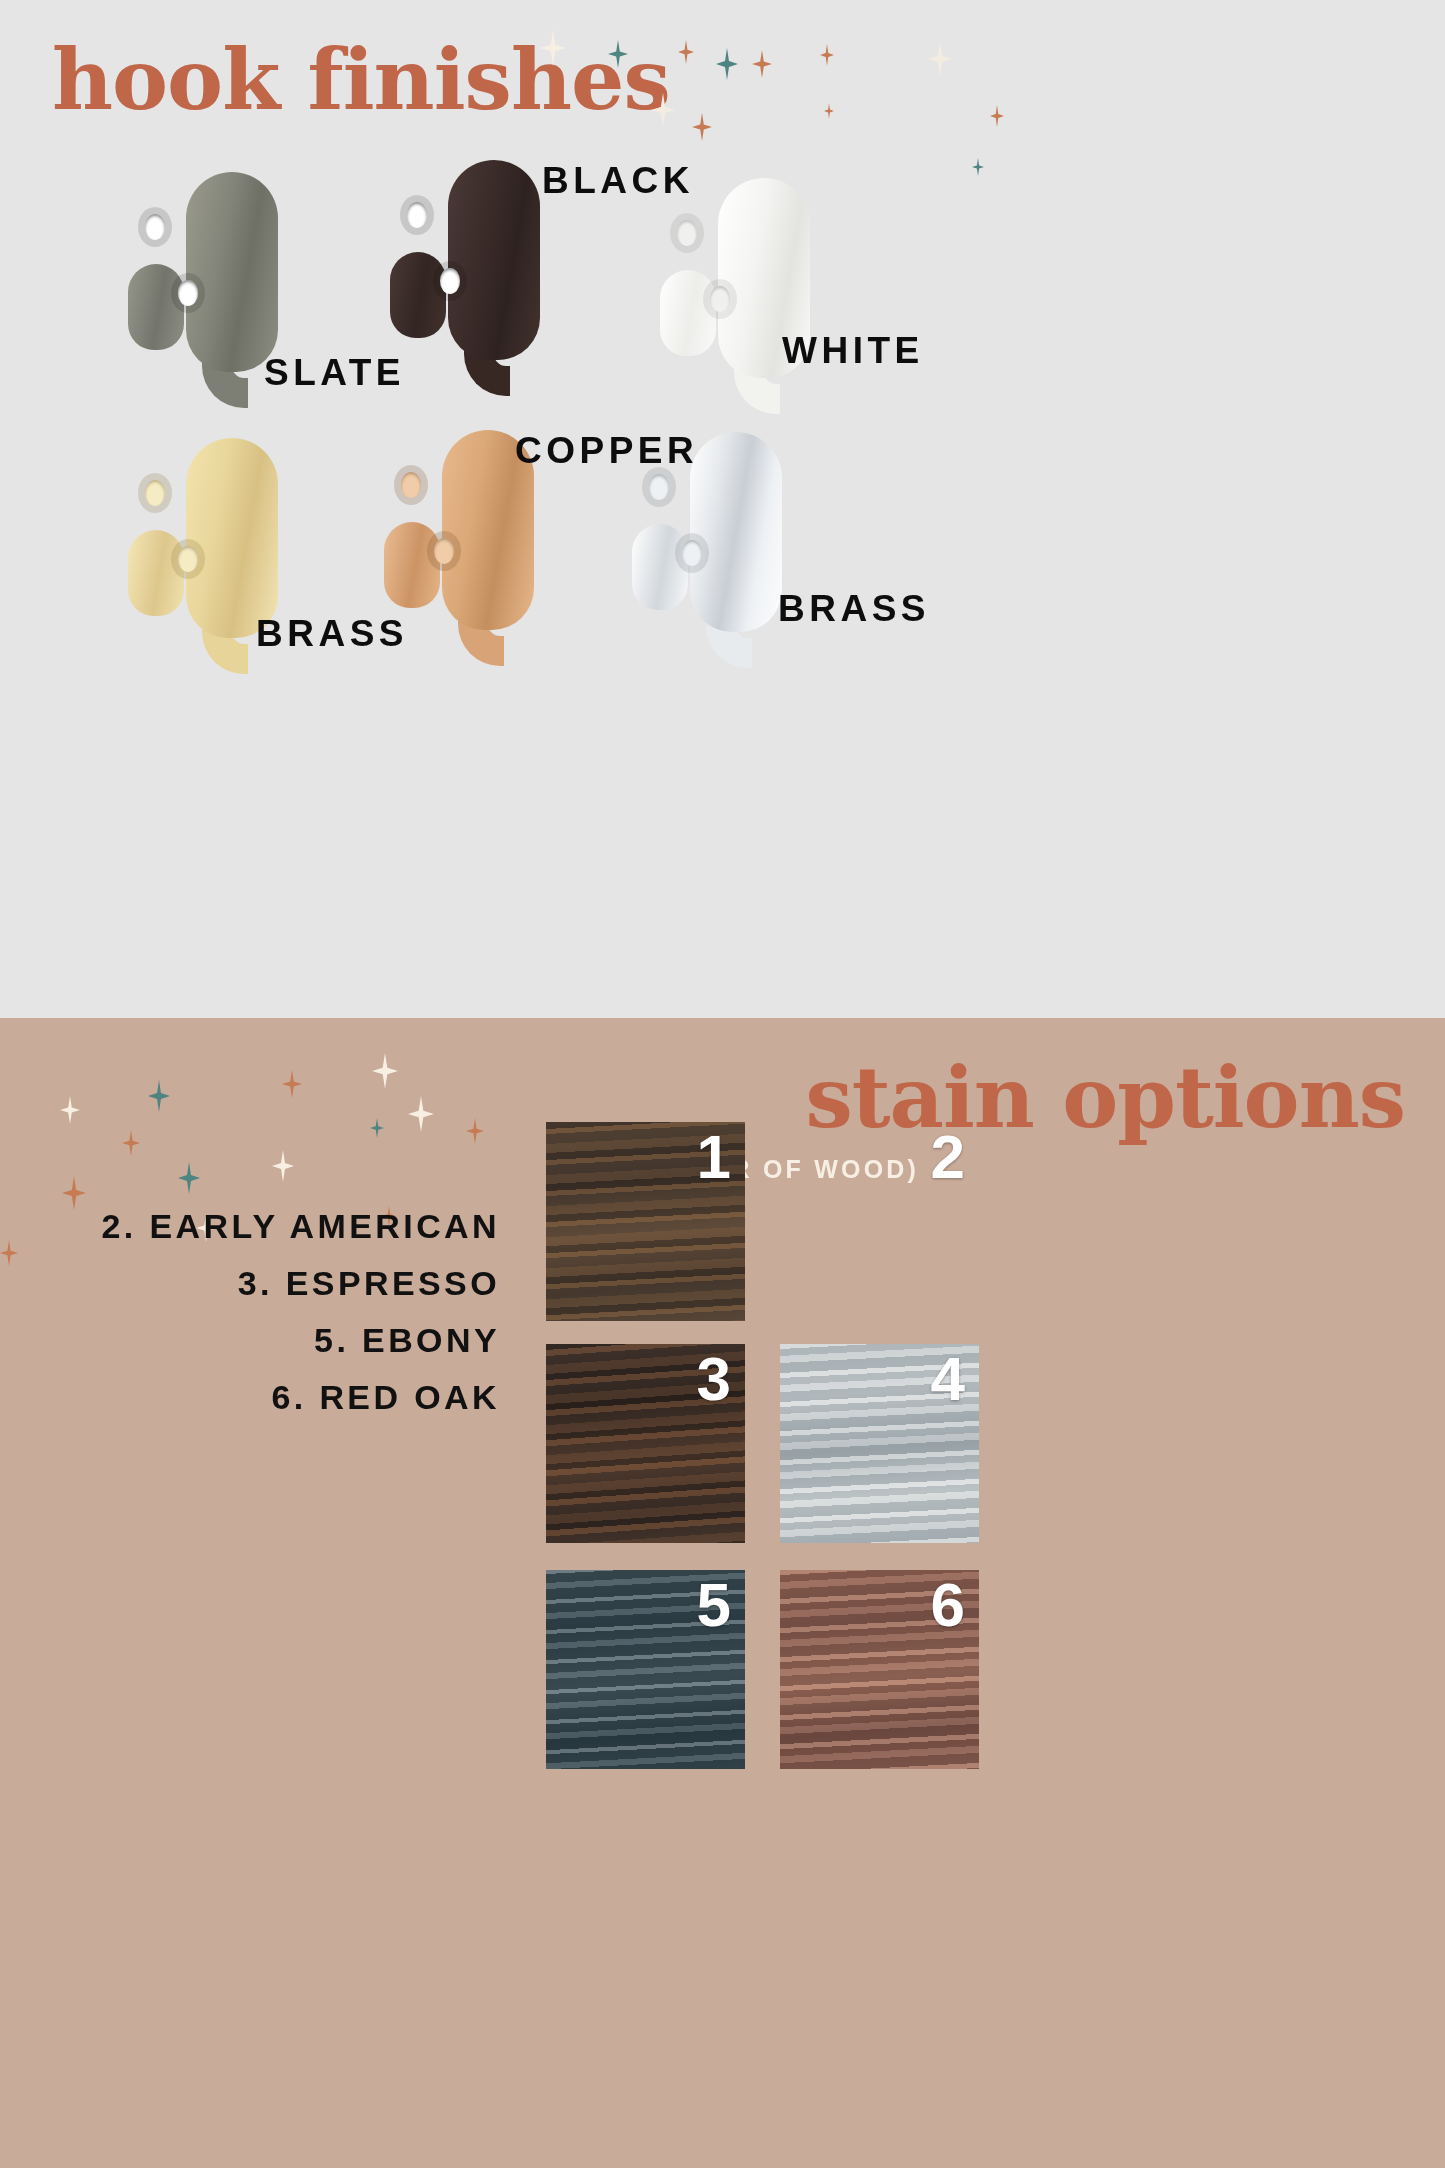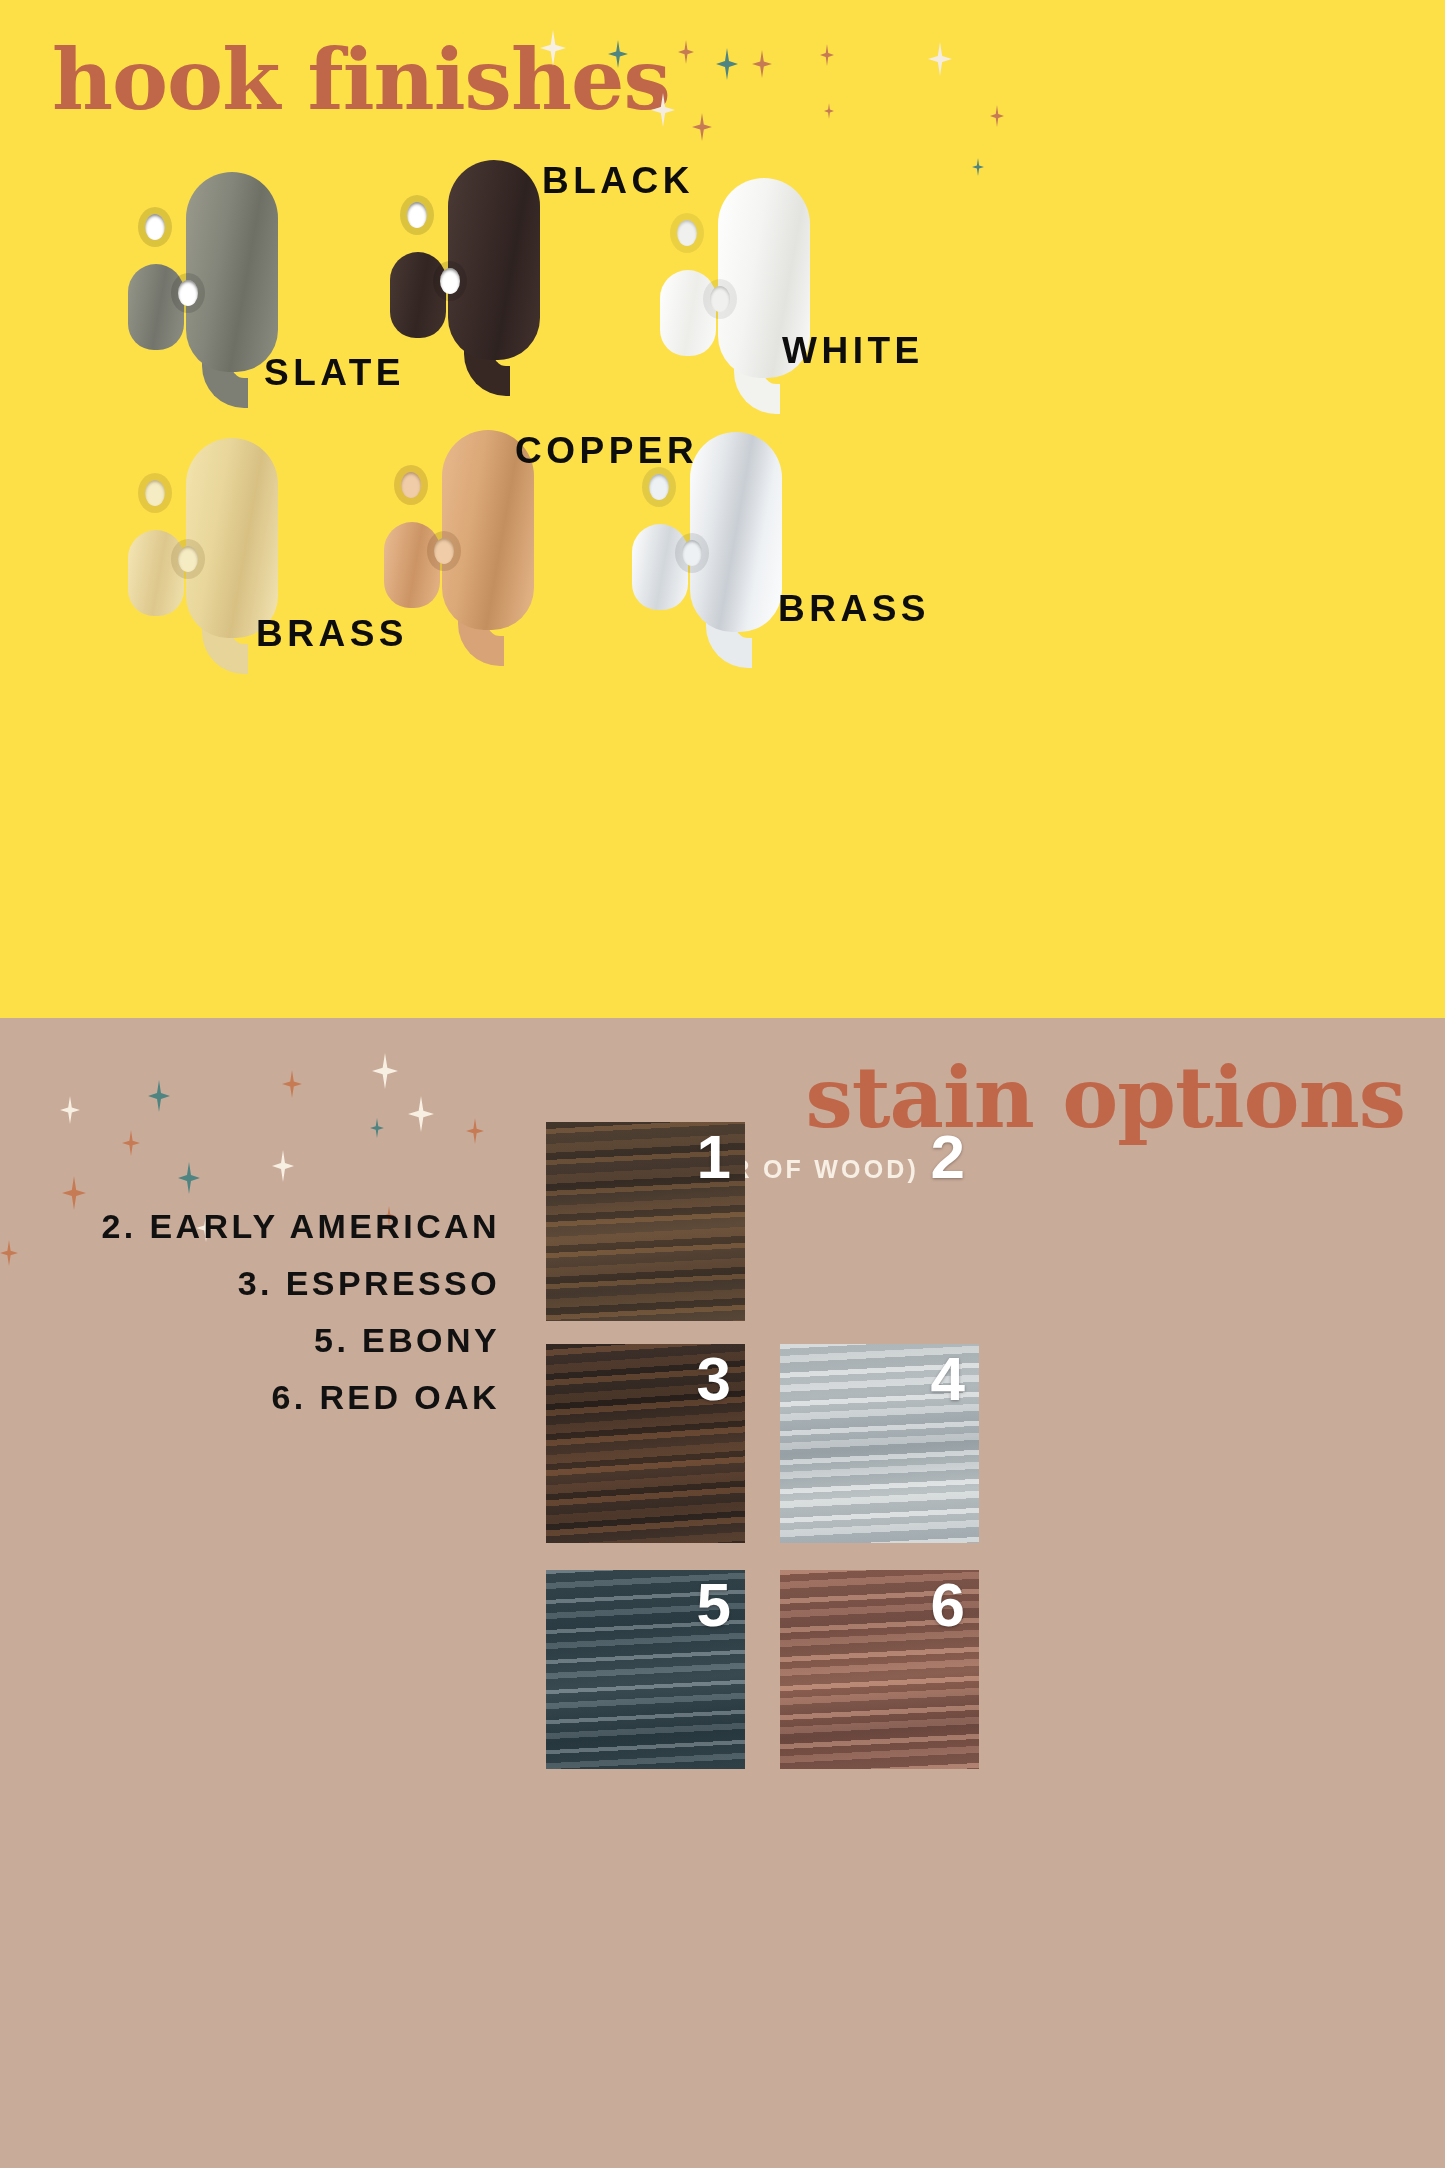--- a/index.html
+++ b/index.html
@@ -8,21 +8,21 @@
     font-family: "Liberation Sans", sans-serif;
     background: #ffffff;
     overflow: hidden;
     position: relative;
   }
 
   
   #hook-section {
     position: absolute; left: 0; top: 0;
     width: 1445px; height: 1018px;
-    background: #fde047;
+    background: #e5e5e5;
     overflow: hidden;
   }
   #hook-title {
     position: absolute; left: 52px; top: 38px;
     font-family: "DejaVu Serif", serif;
     font-weight: 700;
     font-size: 84px;
     letter-spacing: -1px;
     color: #c0674a;
     line-height: 1;

